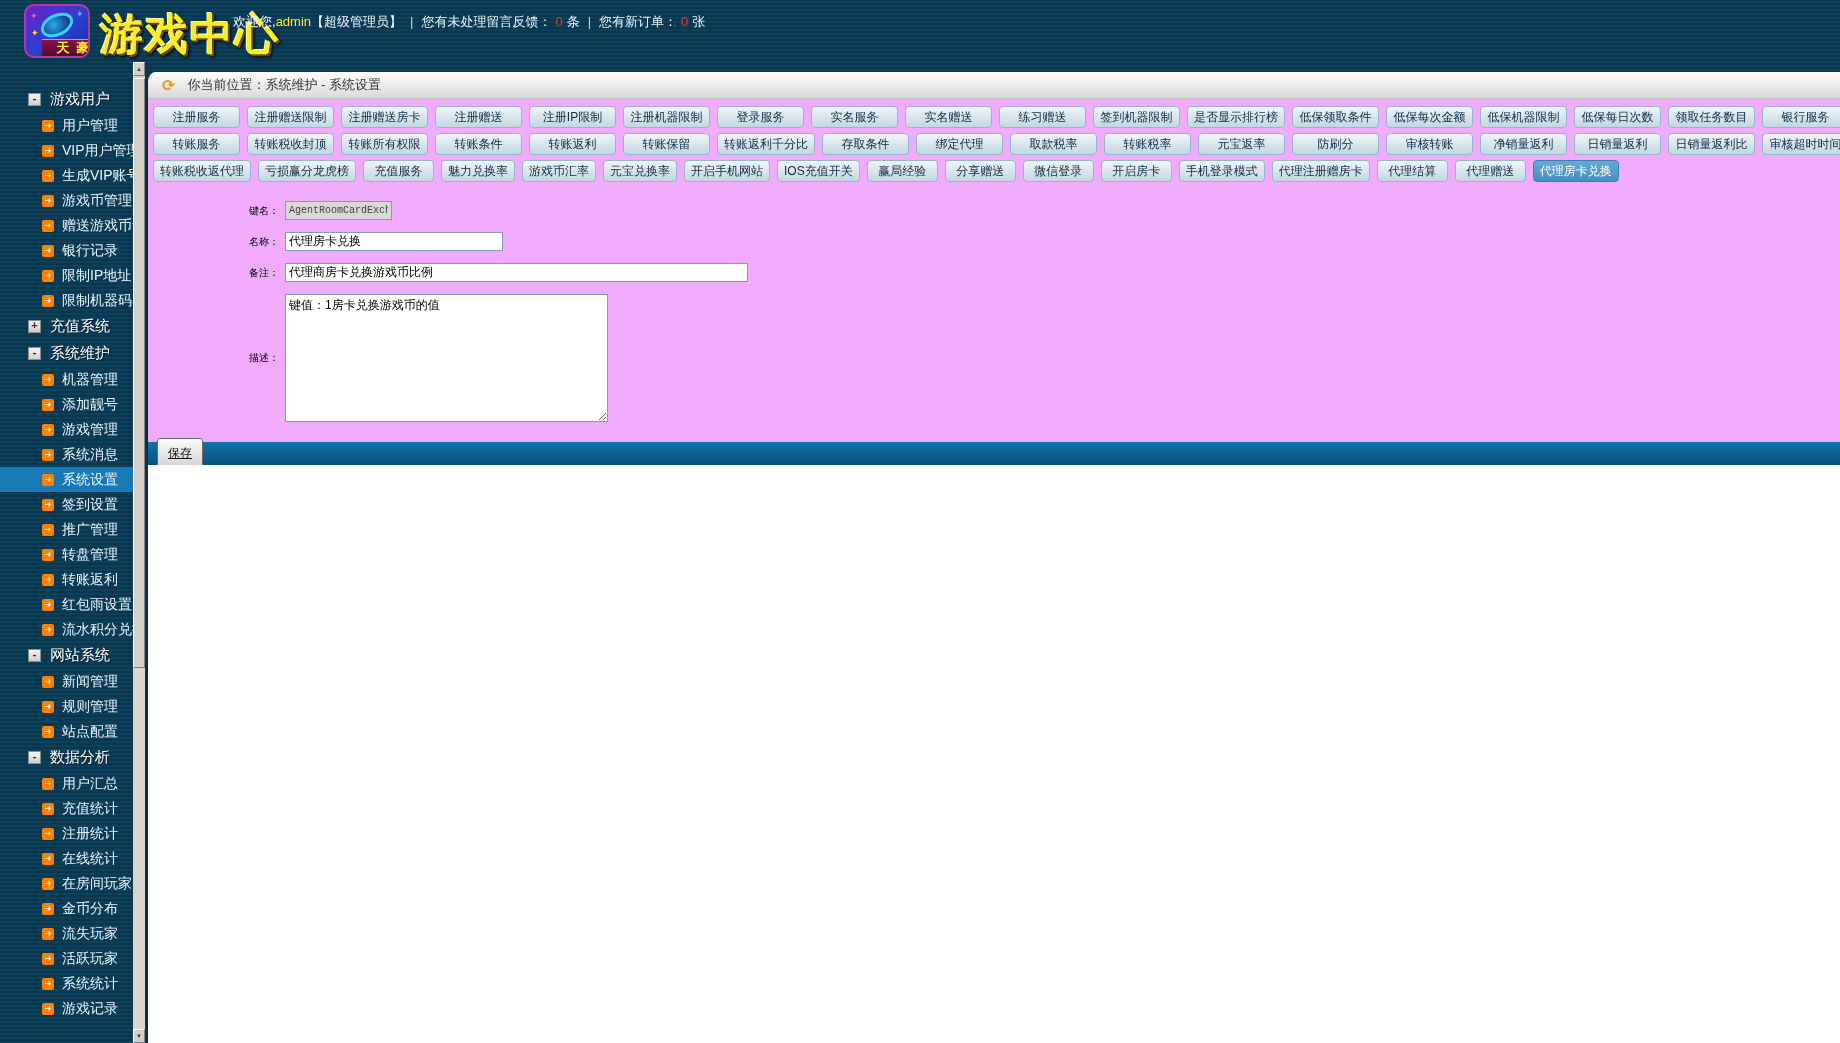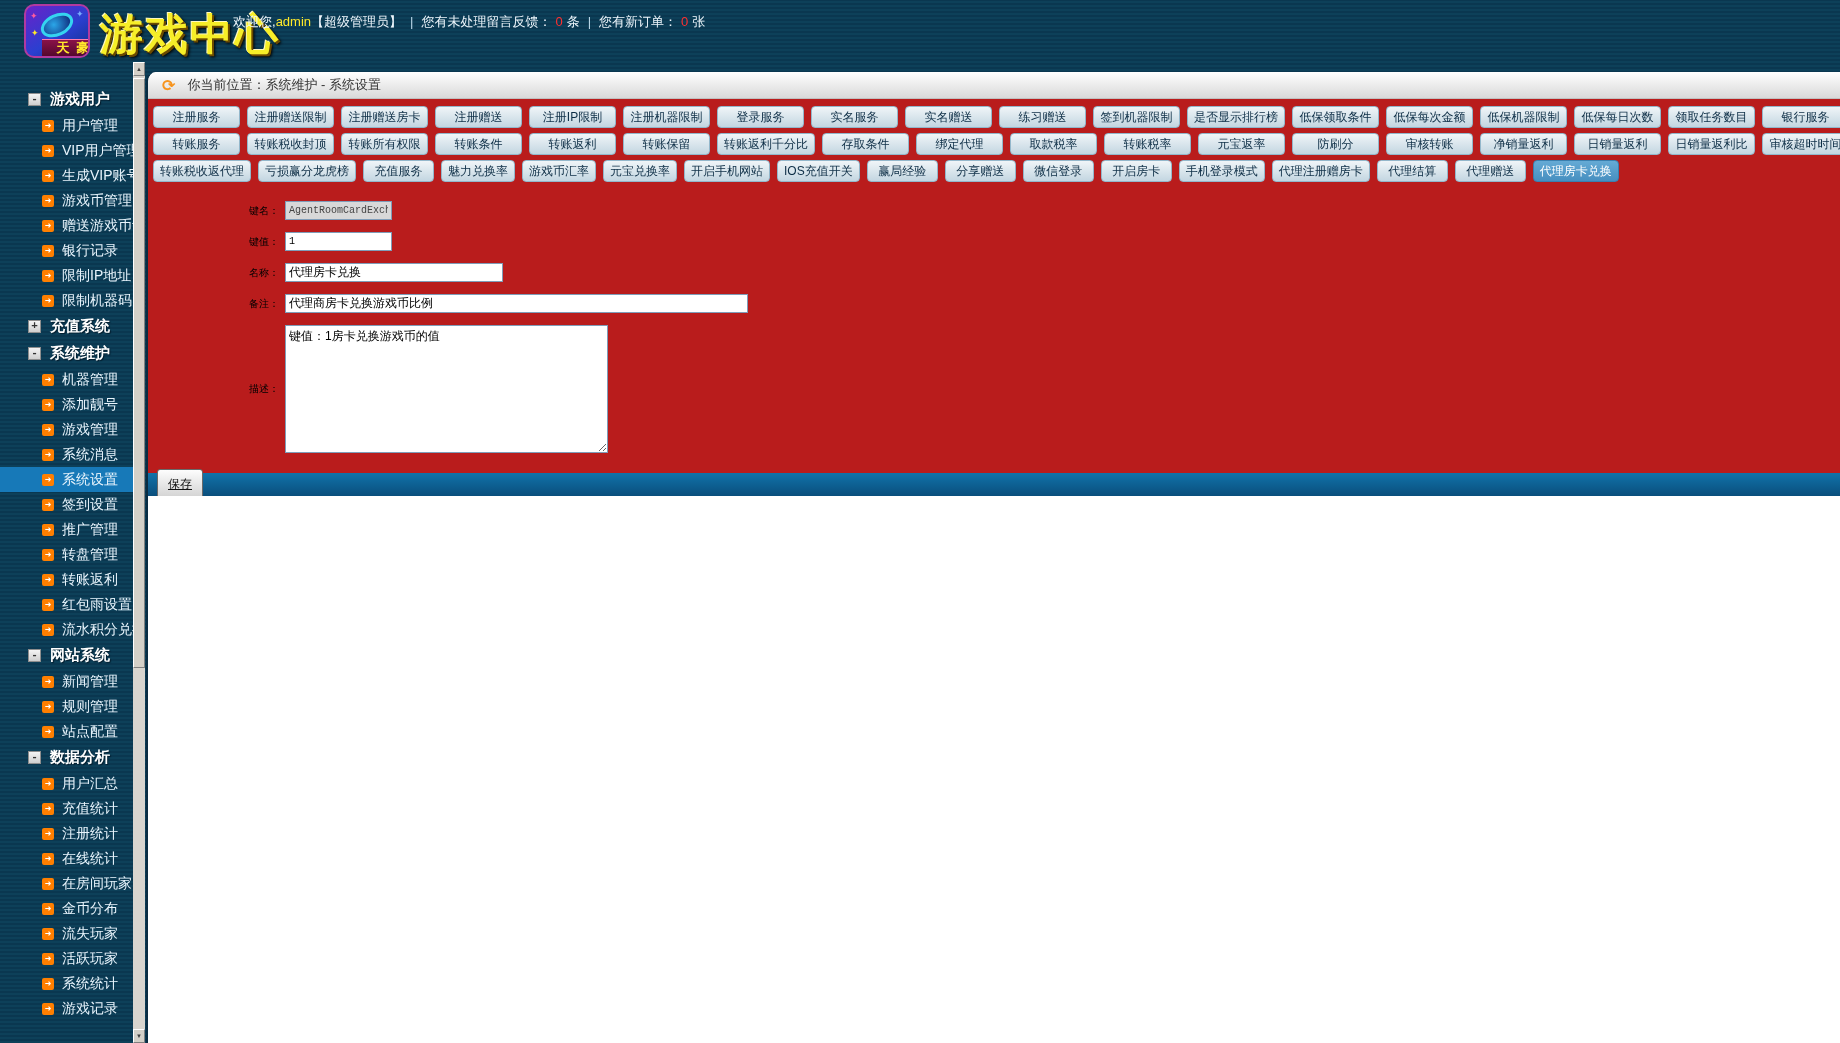--- a/index.html
+++ b/index.html
@@ -44,21 +44,21 @@
 
   
   .sidebar { position:absolute; top:62px; left:0; width:133px; bottom:0; padding-top:24px; overflow:hidden; }
   .side-section { display:flex; align-items:center; height:27px; padding-left:28px; cursor:pointer; }
   .toggle-icon {
     width:13px; height:13px; background:linear-gradient(#f4f4f4,#cfcfcf);
     border:1px solid #8e8e8e; color:#333; font-size:11px; line-height:11px;
     text-align:center; font-weight:bold; margin-right:9px; flex:0 0 auto;
     font-family:"Liberation Mono","DejaVu Sans Mono",monospace;
   }
-  .side-section .sec-label { color:#ffffff; font-size:15px; font-weight:bold; text-shadow:1px 1px 1px #031c2c; }
+  .side-section .sec-label { color:#ffffff; font-size:15px; font-weight:normal; text-shadow:1px 1px 1px #031c2c; }
   .side-item { display:flex; align-items:center; height:25px; padding-left:42px; cursor:pointer; }
   .side-item.selected { background:#1779b8; }
   .arrow-icon {
     width:12px; height:12px; background:#ff7f00; border-radius:2px; color:#fff;
     font-size:8px; line-height:12px; text-align:center; margin-right:8px; flex:0 0 auto;
   }
   .side-item .item-label { color:#e9f5fd; font-size:14px; white-space:nowrap; }
 
   
   .side-scroll { position:absolute; top:62px; left:133px; width:12px; bottom:0; background:#d8d5cf; }
@@ -80,21 +80,21 @@
     background:#ffffff; border-radius:10px 0 0 0; overflow:hidden;
     border-left:2px solid #0a2c42; display:flex; flex-direction:column;
   }
   .breadcrumb {
     height:27px; background:linear-gradient(#ffffff,#d9d9d9);
     border-bottom:1px solid #c0c0c0; display:flex; align-items:center; padding-left:14px;
   }
   .bc-icon { color:#f7941d; font-size:16px; font-weight:bold; margin-right:12px; }
   .bc-text { color:#333; font-size:13px; }
 
-  .blue-zone { background:#b91c1c; padding:7px 4px 8px 5px; }
+  .blue-zone { background:#f0abfc; padding:7px 4px 8px 5px; }
   .tab-row { display:flex; flex-wrap:nowrap; margin-bottom:5px; }
   .tab-btn {
     flex:0 0 auto; min-width:87px; height:22px; margin-right:7px; padding:0 6px;
     background:linear-gradient(#f0f5f8,#c3d6e1); border:1px solid #93b7cb; border-radius:4px;
     color:#0d2e46; font-size:12px; cursor:pointer; white-space:nowrap;
     font-family:"Liberation Sans","DejaVu Sans",sans-serif;
   }
   .tab-row.r3 .tab-btn { min-width:71px; }
   .tab-btn.active {
     background:linear-gradient(#65aad5,#478fc0); color:#ffffff; border-color:#3a7fae; font-weight:normal;
@@ -364,24 +364,20 @@
           <button class="tab-btn active">代理房卡兑换</button>
         </div>
       </div>
 
     <div class="form-zone" id="form-zone">
         <div class="form-row">
           <span class="form-label">键名：</span>
           <input class="ctl size-s mono" type="text" disabled="" value="AgentRoomCardExchRat" style="">
         </div>
         <div class="form-row">
-          <span class="form-label">键值：</span>
-          <input class="ctl size-s mono" type="text" value="1" style="">
-        </div>
-        <div class="form-row">
           <span class="form-label">名称：</span>
           <input class="ctl size-m" type="text" value="代理房卡兑换" style="">
         </div>
         <div class="form-row">
           <span class="form-label">备注：</span>
           <input class="ctl size-l" type="text" value="代理商房卡兑换游戏币比例" style="">
         </div>
         <div class="form-row">
           <span class="form-label">描述：</span>
           <textarea class="ctl" style="">键值：1房卡兑换游戏币的值</textarea>

